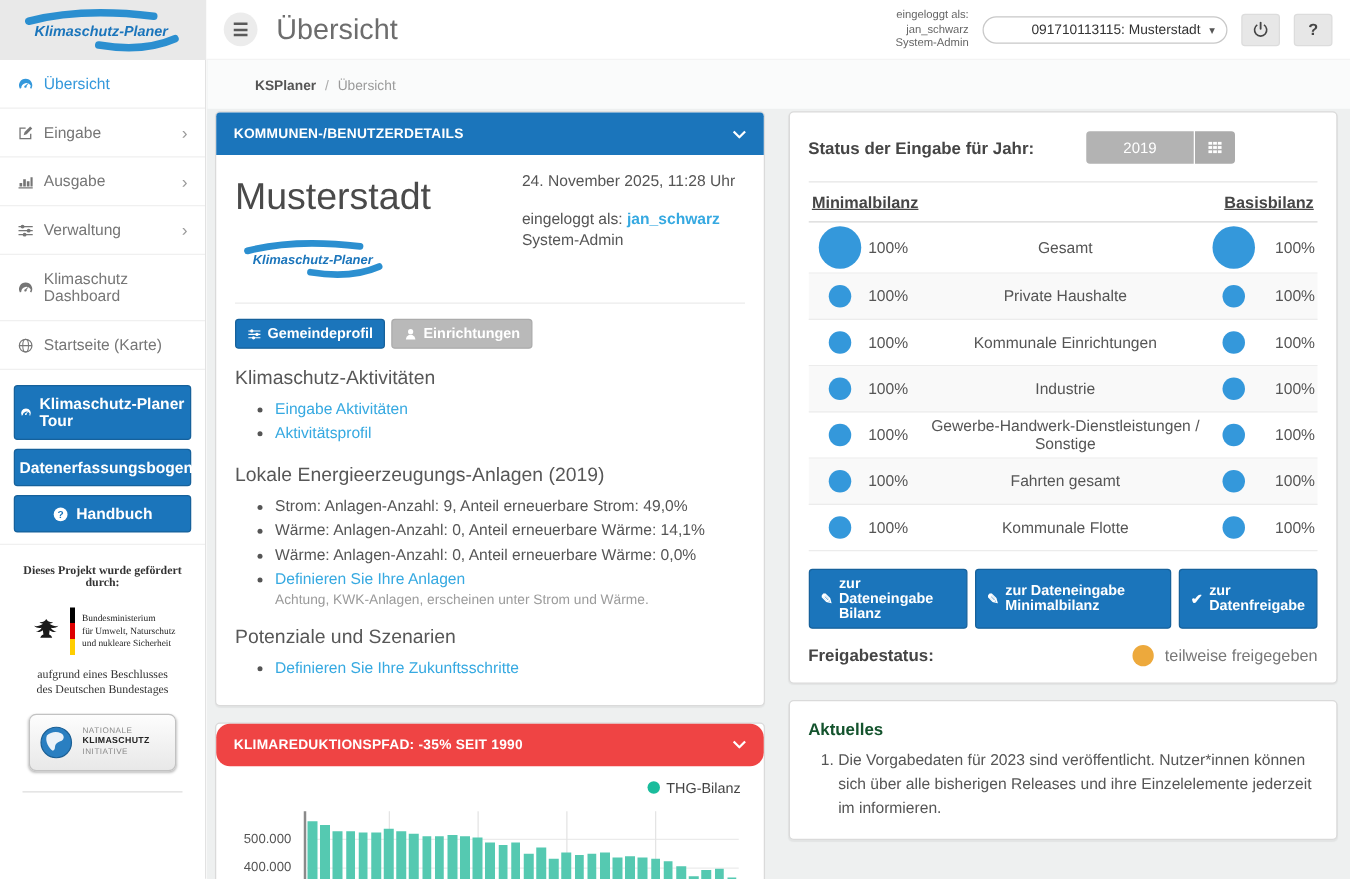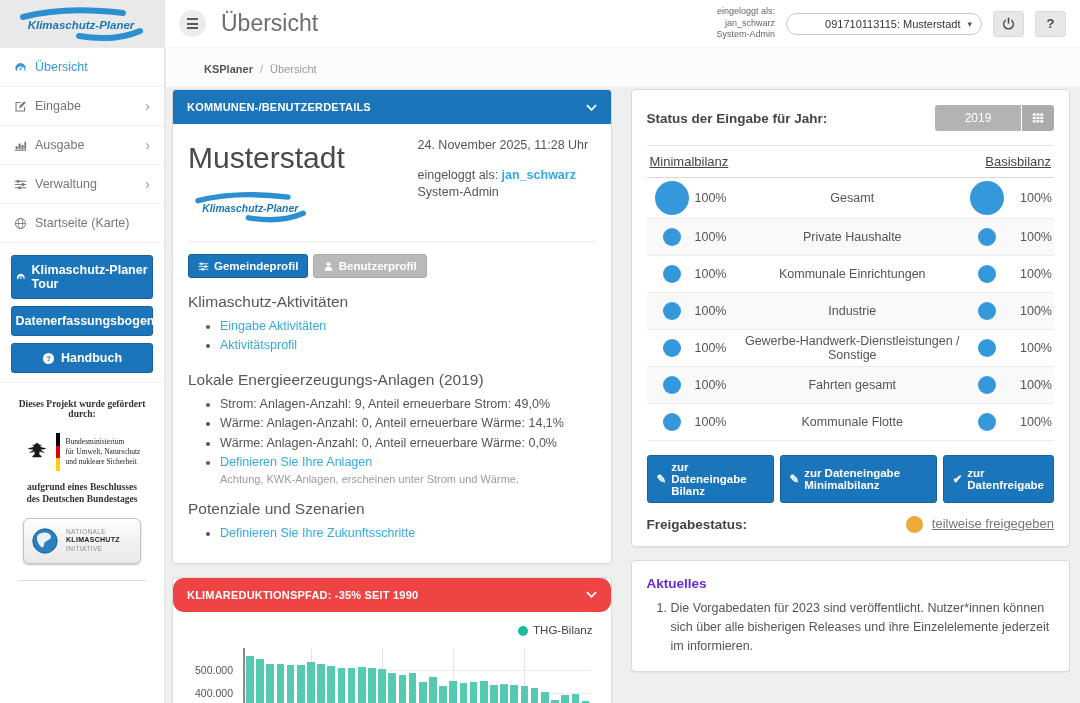--- a/index.html
+++ b/index.html
@@ -25,21 +25,21 @@
   .side-item.active { color:#3498db; }
   .side-item svg { flex:0 0 auto; }
   .side-chevron { margin-left:auto; color:#9a9a9a; font-size:14px; line-height:1; }
   .side-buttons { padding:5px 0 2px; border-bottom:1px solid #f0f0f0; }
   .side-btn { display:flex; align-items:center; justify-content:center; gap:6px; margin:7px 11px; background:#1b75bb; color:#fff; border-radius:3px; padding:7px 4px; font-size:12.5px; font-weight:bold; cursor:pointer; border:1px solid #16619b; }
   .funding { padding:16px 10px 0; text-align:center; }
   .funding .intro { font-size:9.5px; font-weight:bold; color:#333; font-family:"Liberation Serif", serif; }
   .ministry { display:flex; align-items:center; justify-content:center; gap:6px; margin:14px 0 10px; }
   .flagbar { width:4px; height:38px; background:linear-gradient(#000 0 33%, #d00 33% 66%, #ffce00 66% 100%); }
   .ministry-text { text-align:left; font-size:7.5px; color:#222; line-height:1.35; font-family:"Liberation Serif", serif; }
-  .decree { font-size:9.5px; font-weight:bold; color:#333; line-height:1.3; margin:10px 0 12px; font-family:"Liberation Serif", serif; }
+  .decree { font-size:9.5px; font-weight:normal; color:#333; line-height:1.3; margin:10px 0 12px; font-family:"Liberation Serif", serif; }
   .nki-badge { width:118px; margin:0 auto; border:1px solid #c2c2c2; border-radius:6px; background:linear-gradient(#fdfdfd,#e8e8e8); box-shadow:0 1px 2px rgba(0,0,0,.25); padding:7px 6px; display:flex; align-items:center; gap:6px; }
   .nki-text { text-align:left; line-height:1.25; }
   .nki-text .l1,.nki-text .l3 { font-size:6.5px; color:#8a8a8a; letter-spacing:.4px; }
   .nki-text .l2 { font-size:7px; color:#222; font-weight:bold; letter-spacing:.3px; }
   .funding-divider { border-top:1px solid #ddd; margin:16px 8px 0; }
 
   
   .content { position:absolute; top:48px; left:166px; width:914px; }
   .breadcrumb { padding:15px 18px 12px; font-size:11px; background:#fafbfb; }
   .breadcrumb .root { color:#555; font-weight:bold;margin-left:20px; }
@@ -63,55 +63,55 @@
   .details-hr { border:none; border-top:1px solid #ececec; margin:12px 0; }
   .btn-sm { display:inline-flex; align-items:center; gap:5px; font-size:11.5px; font-weight:bold; color:#fff; background:#1b75bb; border:1px solid #16619b; border-radius:3px; padding:5px 9px; cursor:pointer; }
   .btn-sm.gray { background:#b9b9b9; border-color:#ababab; }
   .sect-h { font-size:15.5px; color:#575757; font-weight:400; margin:15px 0 6px; }
   .bullets { margin:2px 0 0; padding-left:32px; font-size:12.5px; color:#555; line-height:1.55; }
   .note { font-size:11px; color:#9b9b9b; margin:1px 0 0 32px; }
 
   
   .status-row { display:flex; align-items:center; margin:2px 0 14px; }
   .status-label { font-size:13.5px; font-weight:bold; color:#454545; }
-  .year-group { display:flex; margin-left:auto; }
+  .year-group { display:flex; margin-left:auto; margin-right:66px; }
   .year-box { background:#b3b3b3; color:#fff; font-size:12px; padding:6px 0; width:86px; text-align:center; border-radius:3px 0 0 3px; cursor:pointer; }
   .grid-btn { background:#ababab; color:#fff; padding:4px 10px; border-radius:0 3px 3px 0; margin-left:1px; display:flex; align-items:center; cursor:pointer; }
-  .bal-head { display:flex; justify-content:space-between; padding:8px 3px; border-top:1px solid #e5e5e5; border-bottom:1px solid #d8d8d8; font-size:13px; font-weight:normal; color:#454545; }
+  .bal-head { display:flex; justify-content:space-between; padding:8px 3px; border-top:1px solid #e5e5e5; border-bottom:1px solid #d8d8d8; font-size:13px; font-weight:bold; color:#454545; }
   .bal-head span { text-decoration:underline; }
   .bal-row { display:flex; align-items:center; border-bottom:1px solid #ececec; font-size:12.5px; color:#555; min-height:37px; padding:3px 2px; }
   .bal-row:nth-child(even) { background:#f9f9f9; }
   .dotcell { width:46px; display:flex; justify-content:center; }
   .bluedot { width:18px; height:18px; border-radius:50%; background:#3498db; }
   .bluedot.big { width:34px; height:34px; }
   .pct-l { width:46px; }
   .row-label { flex:1; text-align:center; }
   .pct-r { width:42px; text-align:right; }
   .bal-btns { display:flex; gap:6px; margin-top:14px; }
   .bal-btns .right { margin-left:auto; }
   .freigabe-row { display:flex; align-items:center; margin-top:13px; }
   .freigabe-label { font-size:13.5px; font-weight:bold; color:#454545; }
-  .freigabe-status { margin-left:auto; display:flex; gap:9px; font-size:13px; color:#777;text-decoration:underline; }
+  .freigabe-status { margin-left:auto; display:flex; align-items:center; gap:9px; font-size:13px; color:#777; }
   .orangedot { width:17px; height:17px; border-radius:50%; background:#eda93c; }
 
   
-  .legend { display:flex; justify-content:flex-end; align-items:flex-end; gap:5px; font-size:11.5px; color:#444; padding:2px 6px 8px; }
+  .legend { display:flex; justify-content:flex-end; align-items:flex-start; gap:5px; font-size:11.5px; color:#444; padding:2px 6px 8px; }
   .legend-dot { width:10px; height:10px; border-radius:50%; background:#1abc9c; }
   .chart-wrap { position:relative; height:168px; margin:4px 0 0 2px; }
   .y-axis-label { position:absolute; left:-4px; top:62px; transform:rotate(-90deg); font-size:6px; color:#8a8a8a; }
   .ylabels { position:absolute; left:0; top:0; width:50px; height:140px; }
   .ylabels div { position:absolute; right:4px; font-size:10.5px; color:#555; }
   .plot { position:absolute; left:56px; top:0; right:8px; height:140px; border-left:2px solid #8a8a8a; border-bottom:2px solid #8a8a8a; }
   .hgrid { position:absolute; left:0; right:0; height:1px; background:#ebebeb; }
   .vgrid { position:absolute; top:0; bottom:0; width:1px; background:#e4e4e4; }
   .bars { position:absolute; left:1px; right:1px; top:0; bottom:0; display:flex; align-items:flex-end; gap:2.5px; }
   .bar { flex:1; background:#55c9b1; }
 
   
-  .news-h { font-size:13.5px; font-weight:bold; color:#6d28d9; margin:2px 0 8px; }
+  .news-h { font-size:13.5px; font-weight:bold; color:#14532d; margin:2px 0 8px; }
   .news-list { padding-left:24px; font-size:12.5px; color:#555; line-height:1.5; }
   .news-list li { margin-bottom:3px; }
 </style>
 </head>
 <body>
 
 <div class="navbar">
   <div class="logo-box">
     <svg width="140" height="40" viewBox="0 0 140 40">
       <path d="M10 13 Q 52 2 110 9" stroke="#2b8fd0" stroke-width="6" fill="none" stroke-linecap="round"></path>
@@ -179,20 +179,26 @@
           <line x1="1" y1="12" x2="15" y2="12"></line>
         </g>
         <g fill="currentColor">
           <circle cx="5" cy="4" r="1.9"></circle>
           <circle cx="11" cy="8" r="1.9"></circle>
           <circle cx="7" cy="12" r="1.9"></circle>
         </g>
       </svg>
     <span>Verwaltung</span>
     <span class="side-chevron">›</span>
+  </div>
+  <div class="side-item">
+    <svg width="13" height="13" viewBox="0 0 16 16">
+        <path fill="currentColor" d="M8 2.5a6.5 6.5 0 0 0-5.6 9.8l1.3-.8A5 5 0 0 1 13 9.2a5 5 0 0 1-.7 2.3l1.3.8A6.5 6.5 0 0 0 8 2.5zm.9 7.1L12 5.5 7.6 9a1.2 1.2 0 1 0 1.3.6z"></path>
+      </svg>
+    <span>Klimaschutz Dashboard</span>
   </div>
   <div class="side-item">
     <svg width="13" height="13" viewBox="0 0 16 16">
         <circle cx="8" cy="8" r="6.2" fill="none" stroke="currentColor" stroke-width="1.2"></circle>
         <ellipse cx="8" cy="8" rx="2.8" ry="6.2" fill="none" stroke="currentColor" stroke-width="1"></ellipse>
         <line x1="1.8" y1="8" x2="14.2" y2="8" stroke="currentColor" stroke-width="1"></line>
       </svg>
     <span>Startseite (Karte)</span>
   </div>
 
@@ -306,21 +312,21 @@
                     <circle cx="7" cy="12" r="1.9"></circle>
                   </g>
                 </svg>
               <span>Gemeindeprofil</span>
             </span>
             <span class="btn-sm gray">
               <svg width="11" height="11" viewBox="0 0 16 16">
                   <circle cx="8" cy="4.8" r="3" fill="#fff"></circle>
                   <path d="M2.5 14a5.5 5.5 0 0 1 11 0z" fill="#fff"></path>
                 </svg>
-              <span>Benutzerprofil</span>
+              <span>Einrichtungen</span>
             </span>
           </div>
           <div class="sect-h">Klimaschutz-Aktivitäten</div>
           <ul class="bullets">
             <li><span class="link">Eingabe Aktivitäten</span></li>
             <li><span class="link">Aktivitätsprofil</span></li>
           </ul>
           <div class="sect-h">Lokale Energieerzeugungs-Anlagen (2019)</div>
           <ul class="bullets">
             <li>Strom: Anlagen-Anzahl: 9, Anteil erneuerbare Strom: 49,0%</li>

